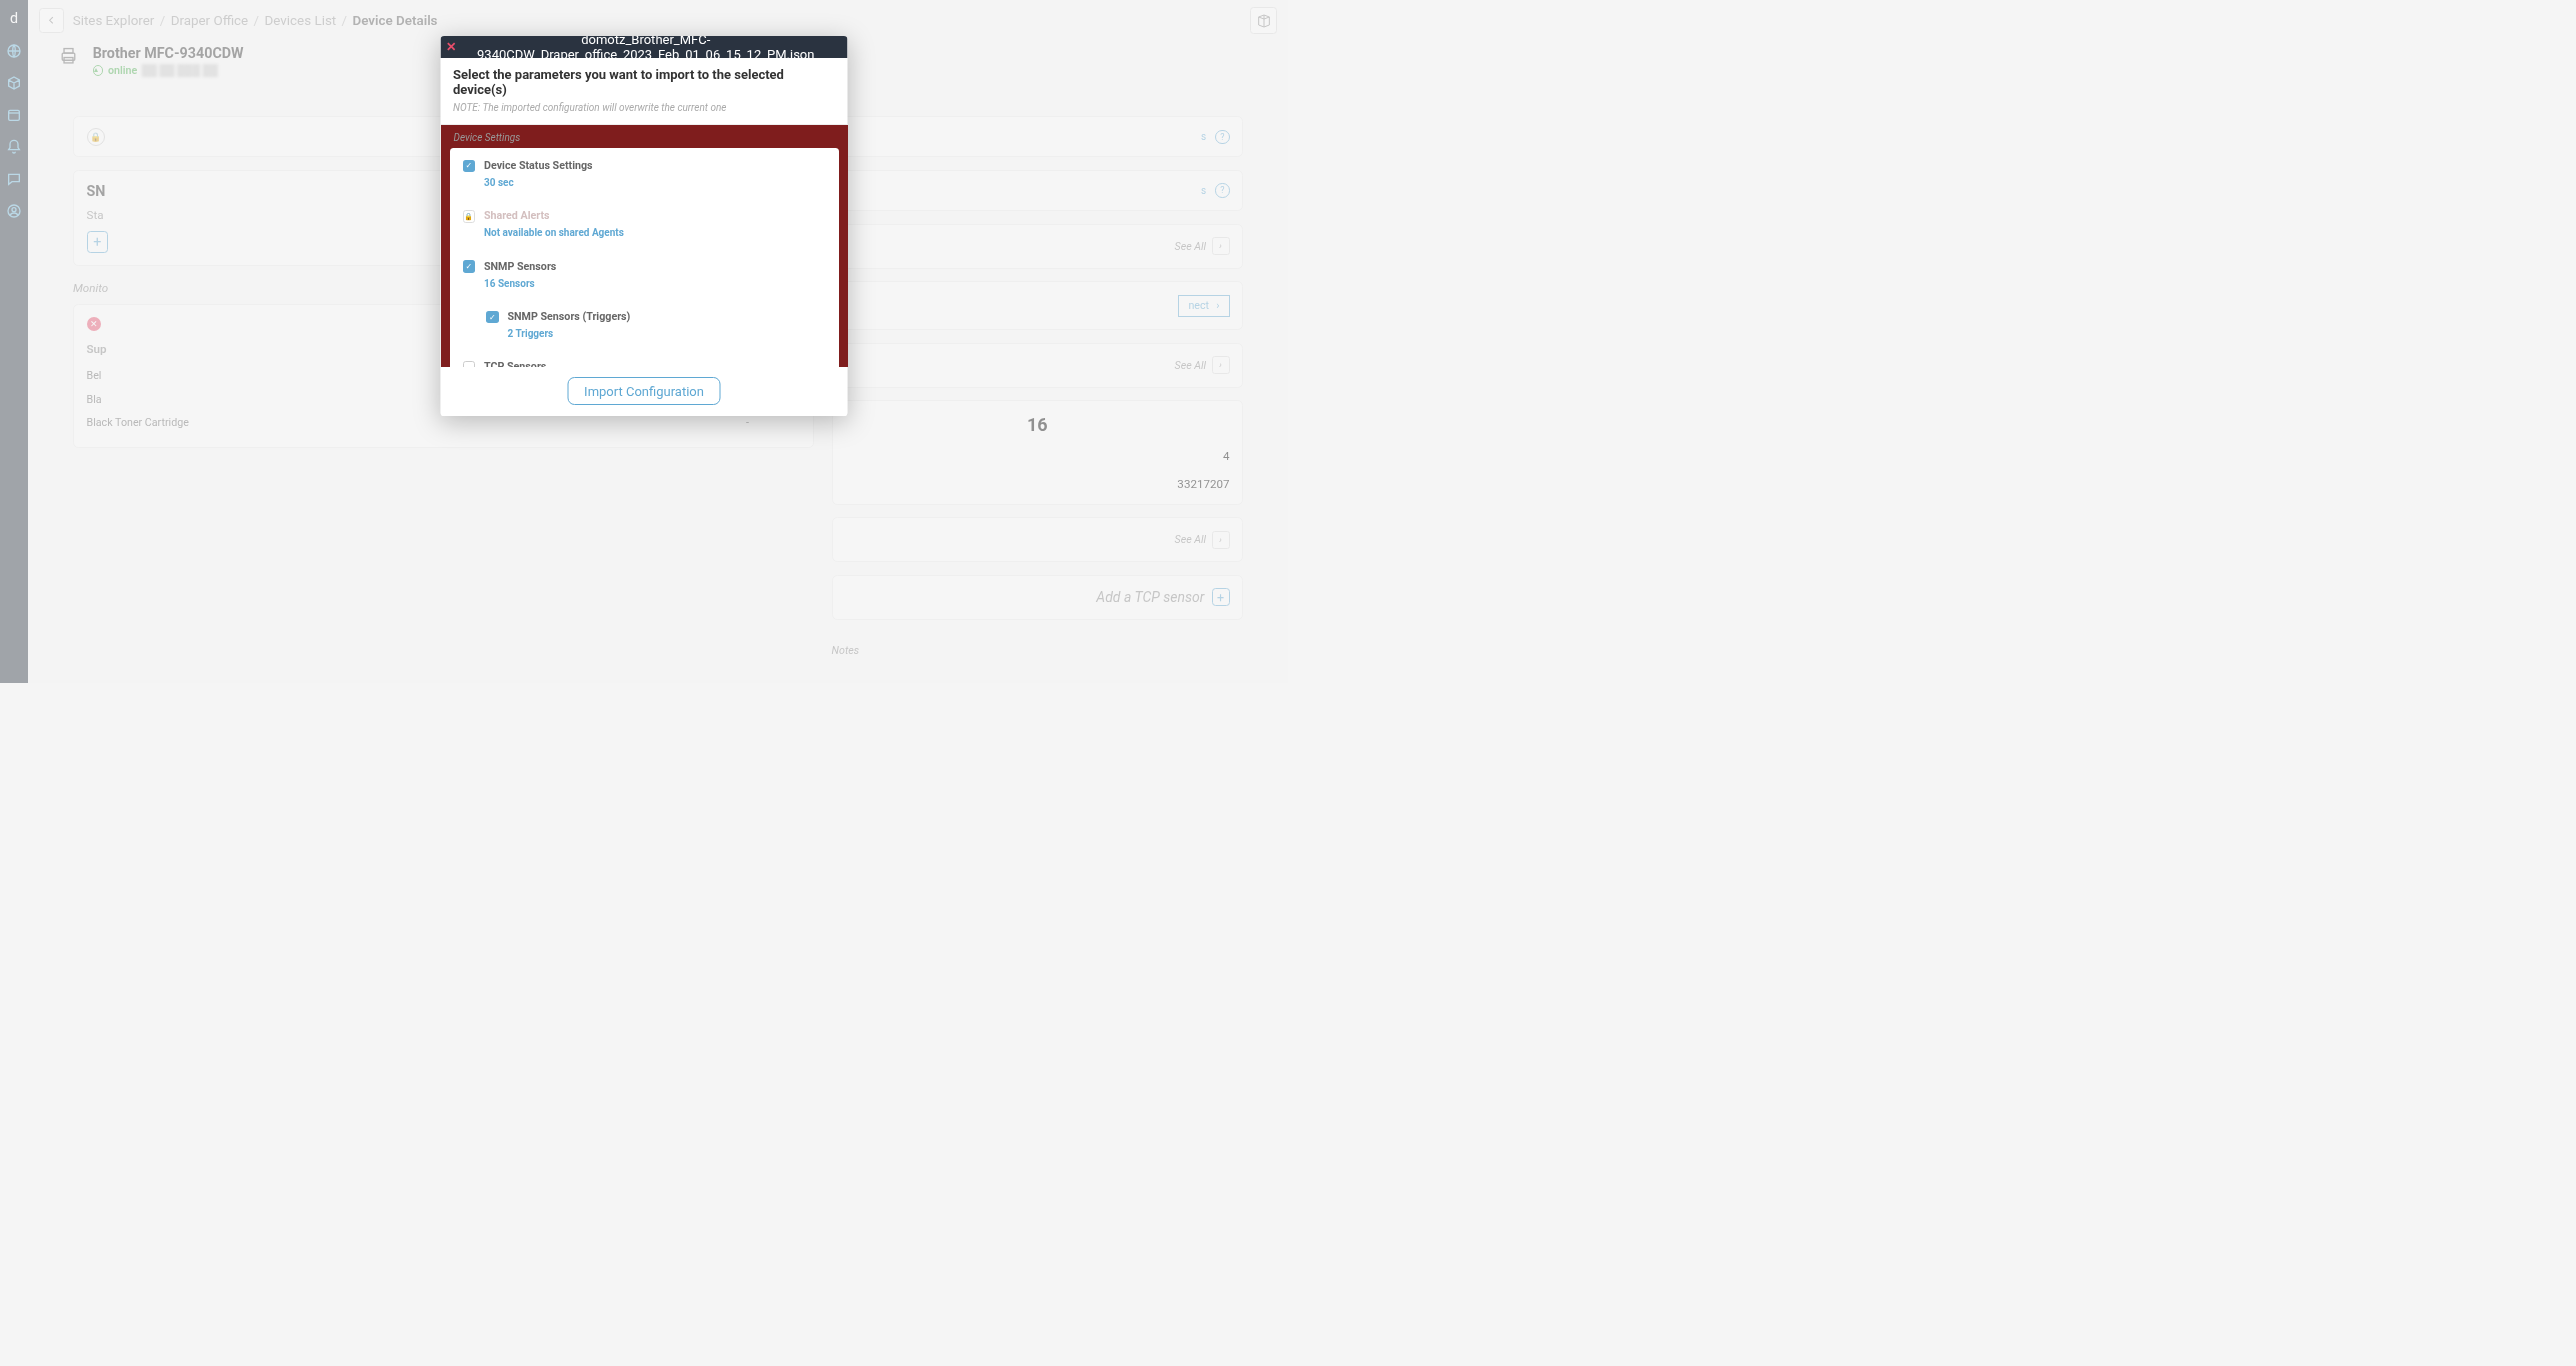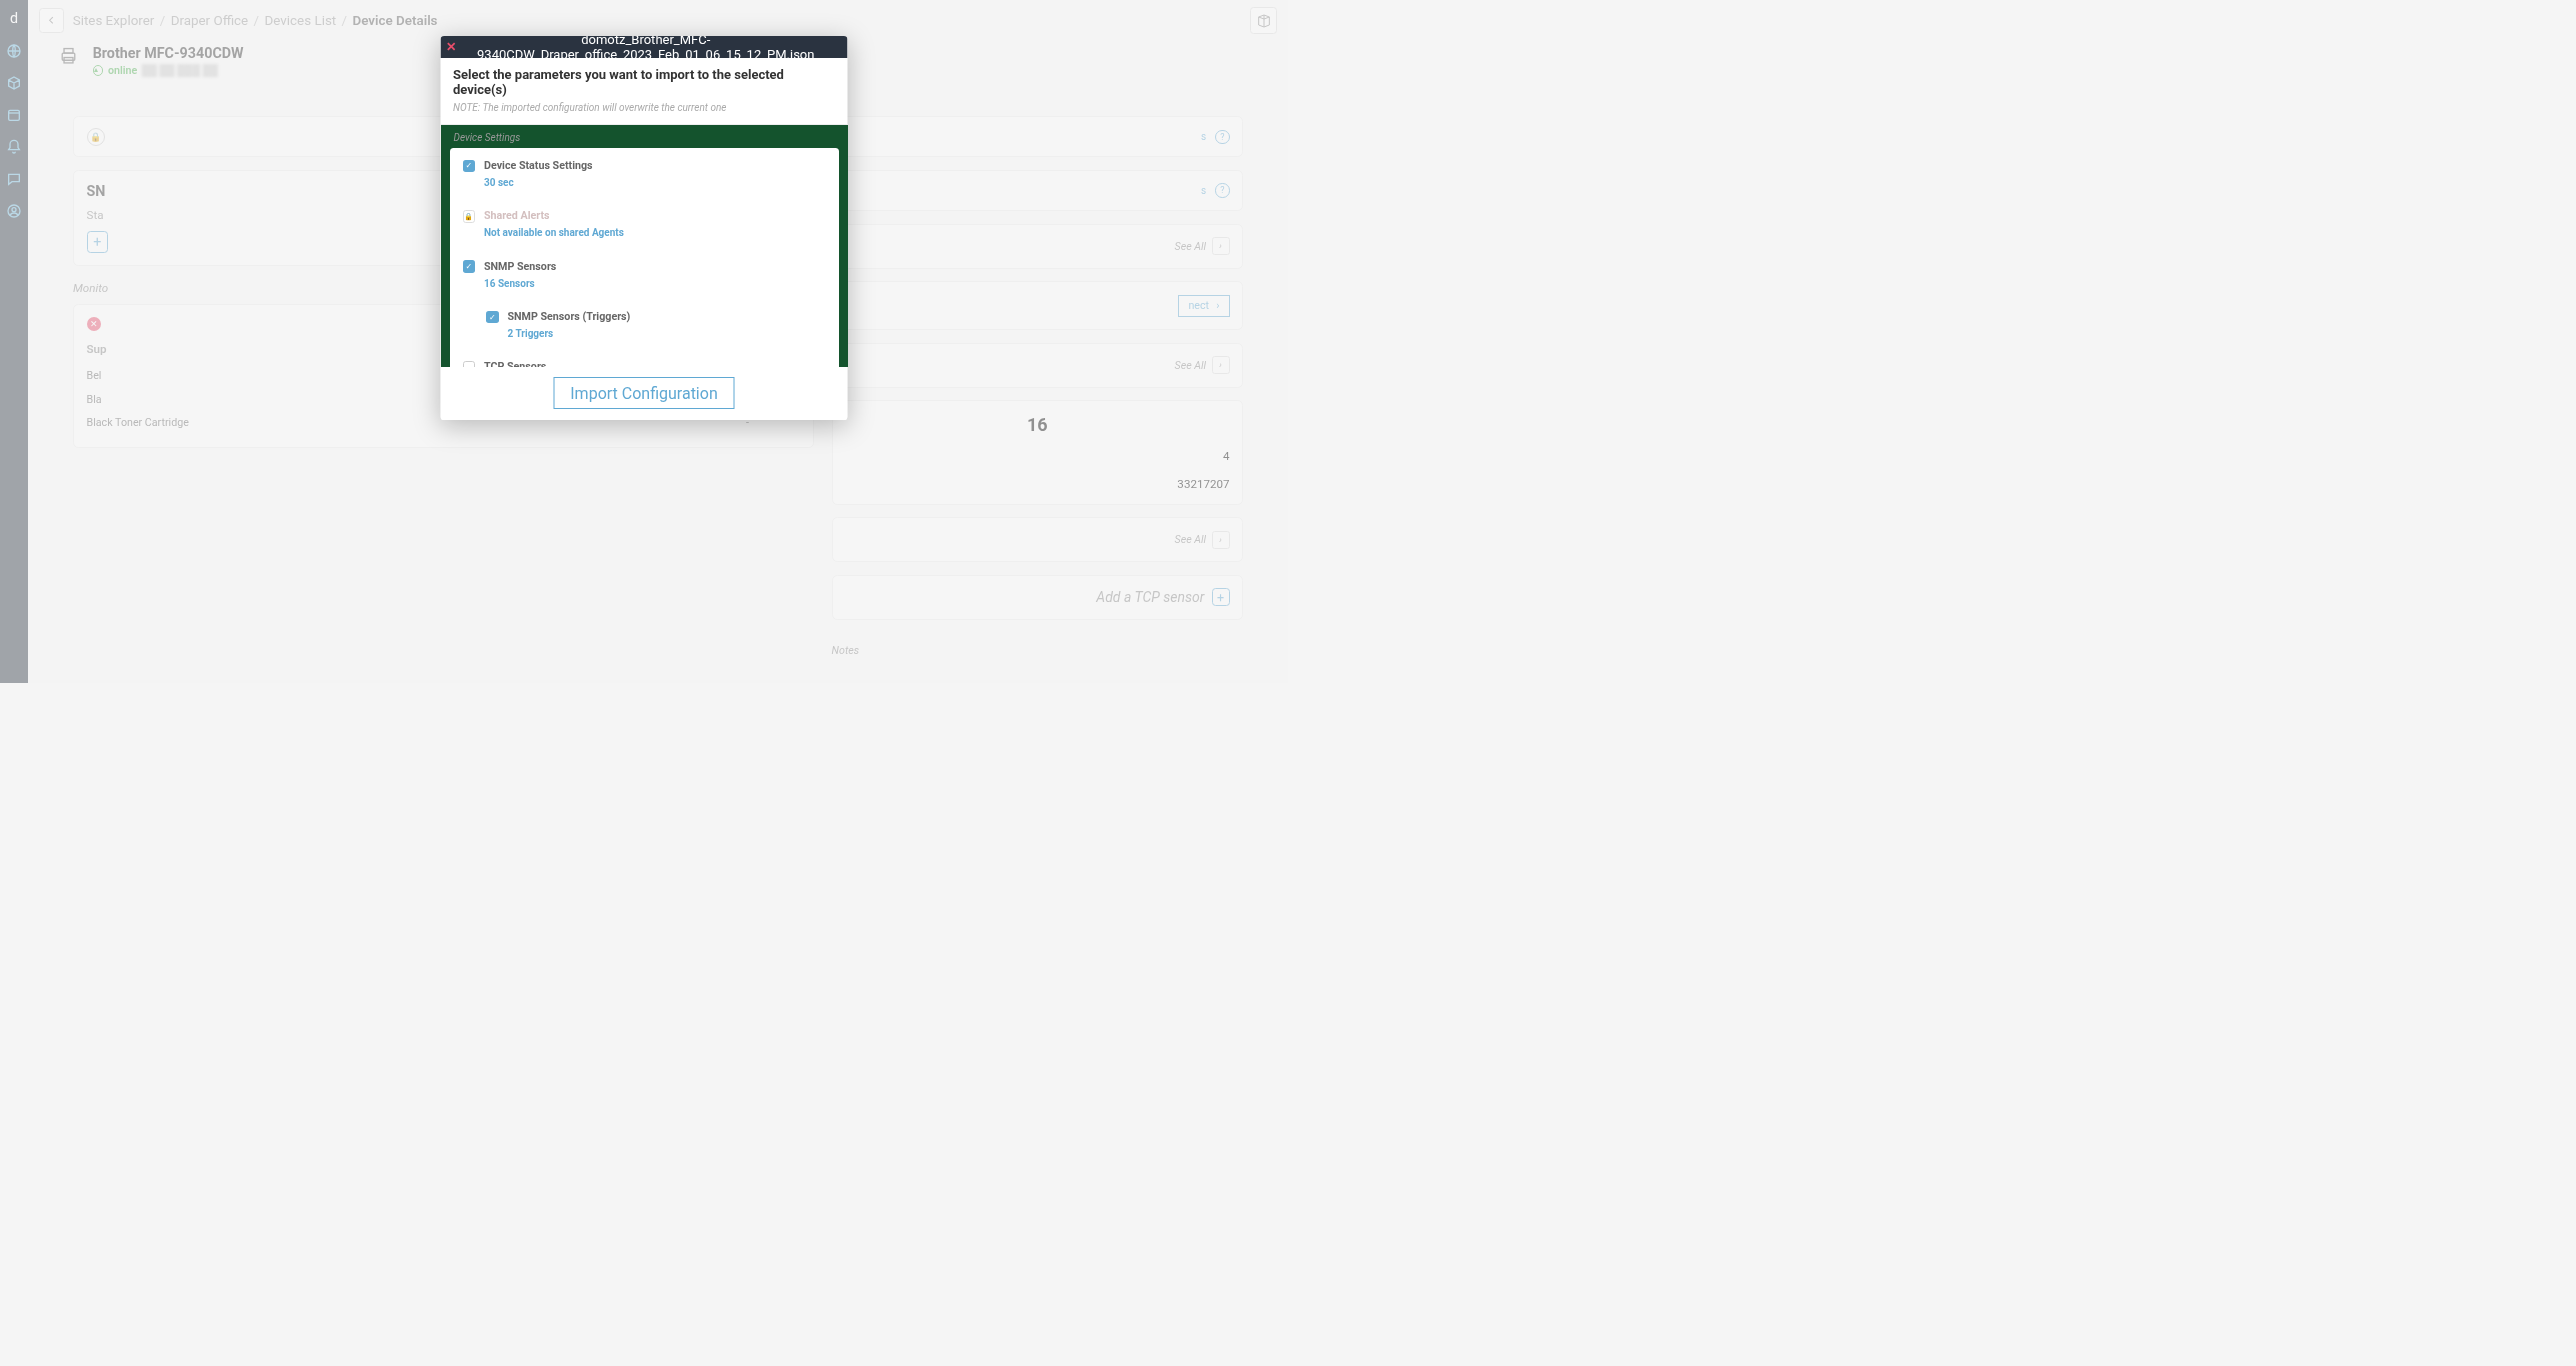--- a/index.html
+++ b/index.html
@@ -59,36 +59,36 @@
     
     
     .modal { position: absolute; top: 36px; left: 50%; transform: translateX(-50%); width: 407px; background: #fff; border-radius: 3.6px; box-shadow: 0 5.4px 27px rgba(0,0,0,0.25); z-index: 20; overflow: hidden; }
     .modal-header { background: #2a3340; color: #fff; display: flex; align-items: center; height: 21.5px; }
     .modal-close { width: 21.5px; height: 21.5px; display: flex; align-items: center; justify-content: center; color: #e84e6b; font-size: 12.5px; font-weight: 700; cursor: pointer; }
     .modal-title { flex: 1; text-align: center; font-size: 13px; padding-right: 18px; }
     .modal-subheader { padding: 9px 12.5px 10.7px 12.5px; border-bottom: 0.9px solid #eee; }
     .modal-heading { font-size: 13px; font-weight: 700; color: #333; margin-bottom: 5.4px; }
     .modal-note { font-size: 10px; color: #aaa; font-style: italic; }
     
-    .modal-body { background: #14532d; max-height: 242px; overflow-y: auto; padding: 7.2px 9px; }
+    .modal-body { background: #7f1d1d; max-height: 242px; overflow-y: auto; padding: 7.2px 9px; }
     .section-label { font-size: 10px; color: #999; font-style: italic; margin-bottom: 5.4px; padding-left: 3.6px; }
     .param-list { background: #fff; border-radius: 3.6px; }
     .param-item { display: flex; align-items: flex-start; gap: 9px; padding: 10.7px 12.5px; }
     .param-item.nested { padding-left: 36px; }
     .checkbox { width: 12.5px; height: 12.5px; border-radius: 2.7px; display: flex; align-items: center; justify-content: center; flex-shrink: 0; margin-top: 0.9px; font-size: 8px; color: #fff; }
     .checkbox.checked { background: #5fa8d3; }
     .checkbox.unchecked { border: 1.3px solid #ccc; background: #fff; }
     .checkbox.locked { border: 1.3px solid #ddd; background: #fff; color: #ccc; font-size: 7.2px; }
     .param-text { display: flex; flex-direction: column; gap: 5px; font-weight: bold; }
     .param-name { font-size: 10.7px; color: #666; }
     .param-name.disabled { color: #d3bfbf; }
     .param-detail { font-size: 10px; color: #5fa8d3; }
     
     .modal-footer { padding: 10.7px; background: #fff; display: flex; justify-content: center; }
-    .import-btn { border: 1.3px solid #5fa8d3; color: #5fa8d3; background: #fff; padding: 5.4px 16px; border-radius: 0; font-size: 16px; cursor: pointer; }
+    .import-btn { border: 1.3px solid #5fa8d3; color: #5fa8d3; background: #fff; padding: 5.4px 16px; border-radius: 7px; font-size: 13px; cursor: pointer; }
     
     
     svg { width: 100%; height: 100%; }
   </style>
 </head>
 <body>
 
 <div class="sidebar">
   <div class="sidebar-logo">d</div>
   <div class="sidebar-icon">

